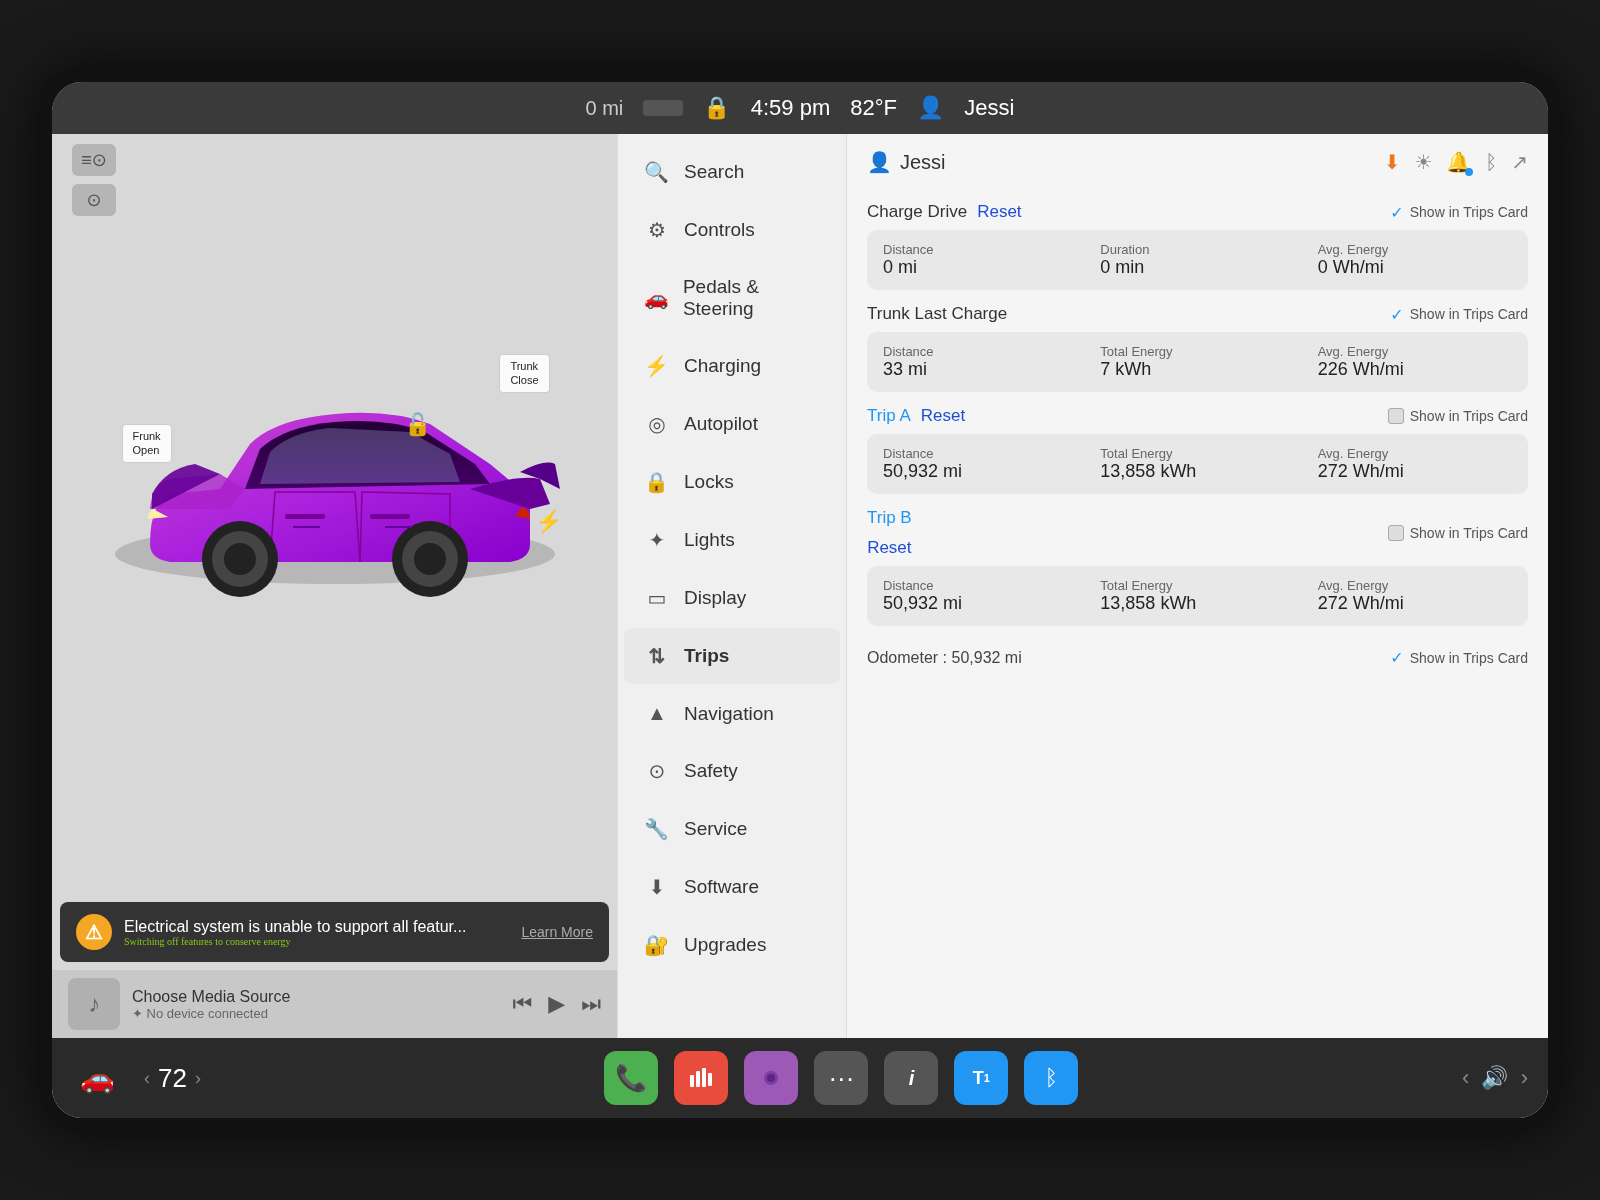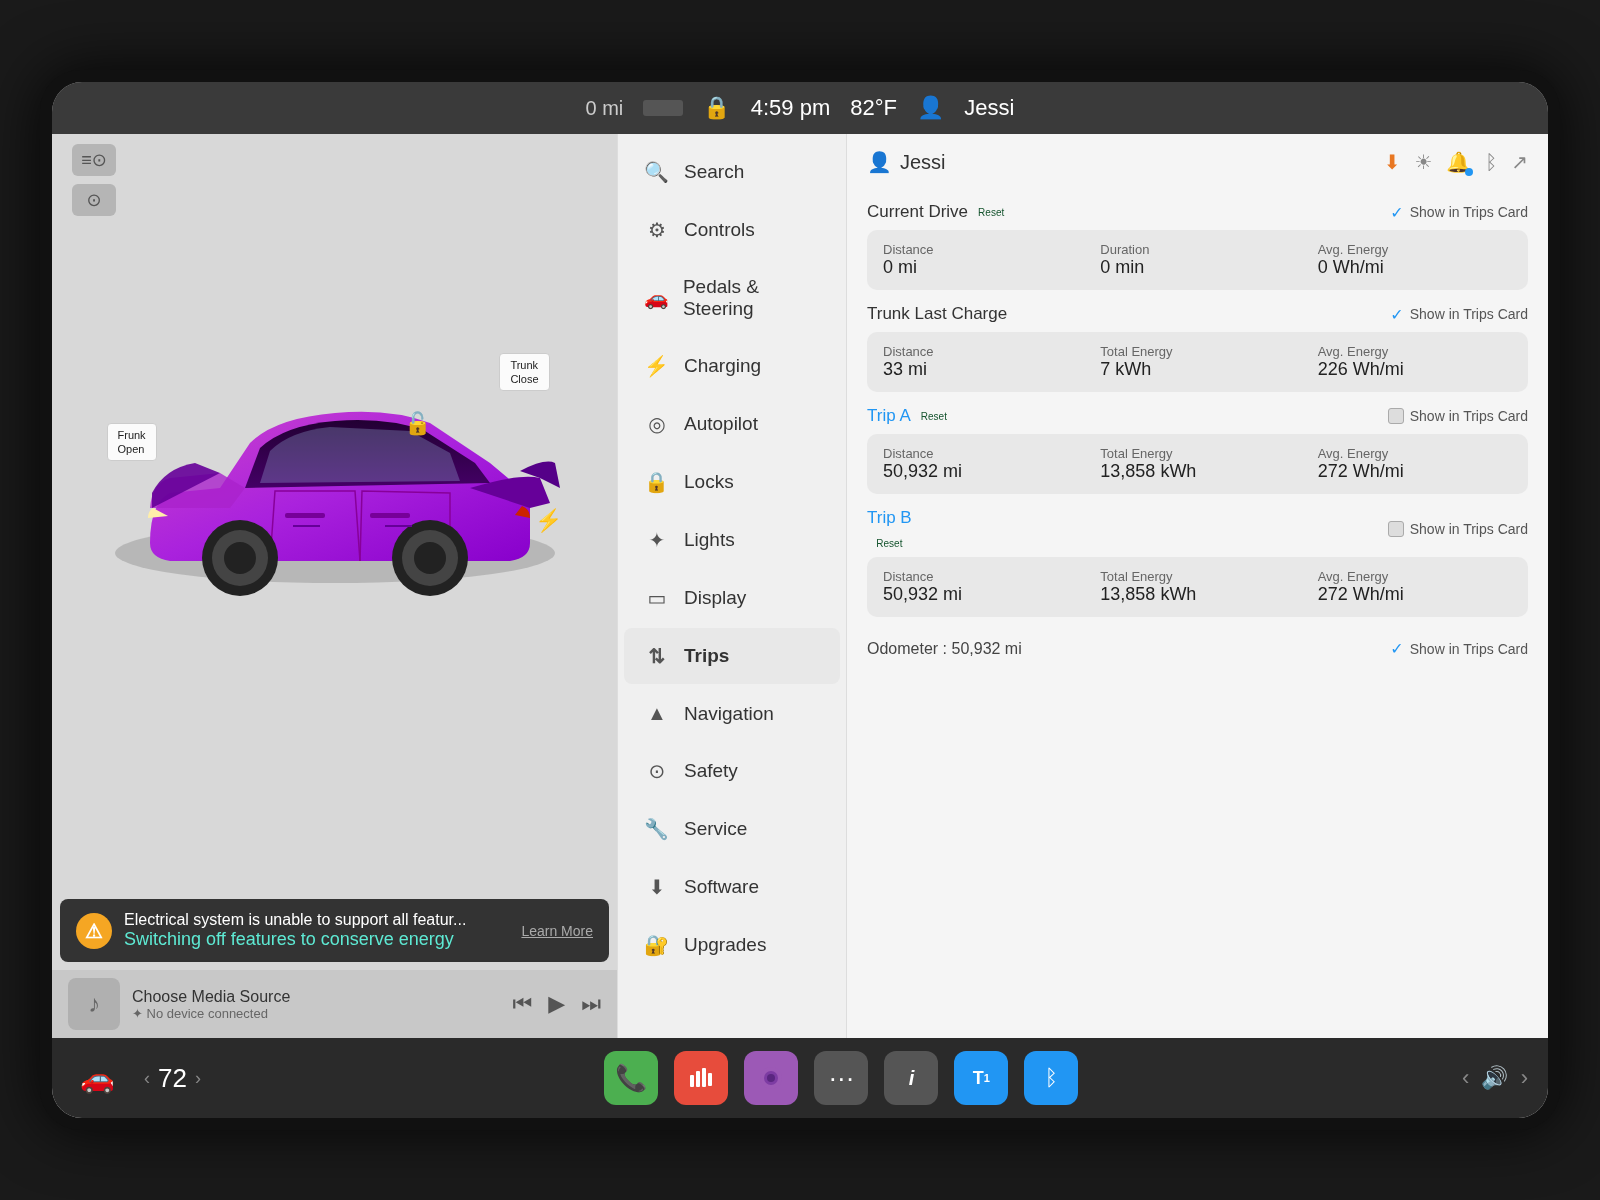--- a/index.html
+++ b/index.html
@@ -99,21 +99,21 @@
       position: absolute;
       background: rgba(255,255,255,0.9);
       border: 1px solid #ccc;
       border-radius: 4px;
       padding: 4px 10px;
       font-size: 11px;
       line-height: 1.3;
       color: #222;
     }
     .car-label.trunk { top: 10px; right: 30px; }
-    .car-label.frunk { top: 80px; left: 17px; }
+    .car-label.frunk { top: 80px; left: 32px; }
     
     .warning-bar {
       background: #333;
       color: white;
       padding: 12px 16px;
       display: flex;
       align-items: center;
       gap: 12px;
       font-size: 17px;
       margin: 8px;
@@ -126,21 +126,21 @@
       display: flex;
       align-items: center;
       justify-content: center;
       color: white;
       font-size: 20px;
       font-weight: bold;
       flex-shrink: 0;
     }
     .warning-text { flex: 1; }
     .warning-text .main { font-size: 16px; font-weight: 500; }
-    .warning-text .sub { font-size: 18px; color: #5eead4; }
+    .warning-text .sub { font-size: 10px; color: #84cc16; font-family: Liberation Serif, serif; }
     .learn-more {
       color: #aaa;
       font-size: 14px;
       text-decoration: underline;
     }
 
     
     .media-bar {
       height: 68px;
       background: #c8c8c8;
@@ -226,21 +226,21 @@
       right: -2px;
     }
 
     .section-header {
       display: flex;
       align-items: center;
       justify-content: space-between;
       margin: 12px 0 8px 0;
     }
     .section-title { font-size: 17px; color: #333; font-weight: 500; }
-    .reset-btn { color: #14532d; font-size: 10px; cursor: pointer; }
+    .reset-btn { color: #1d4ed8; font-size: 17px; cursor: pointer; }
     .show-trips-label {
       display: flex;
       align-items: center;
       gap: 6px;
       font-size: 14px;
       color: #555;
     }
     .checkbox-checked { color: #2196F3; font-size: 16px; }
     .checkbox-unchecked {
       width: 16px; height: 16px;
@@ -533,21 +533,21 @@
             <span class="profile-icon">☀</span>
             <span class="profile-icon dot-indicator">🔔<span class="blue-dot"></span></span>
             <span class="profile-icon">ᛒ</span>
             <span class="profile-icon">↗</span>
           </div>
         </div>
 
         <div class="trip-section">
           <div class="section-header">
             <div style="display:flex; align-items:center; gap:10px;">
-              <span class="section-title">Current Drive</span>
+              <span class="section-title">Charge Drive</span>
               <span class="reset-btn">Reset</span>
             </div>
             <div class="show-trips-label">
               <span class="checkbox-checked">✓</span>
               <span>Show in Trips Card</span>
             </div>
           </div>
           <div class="data-card">
             <div class="data-field">
               <div class="label">Distance</div>

